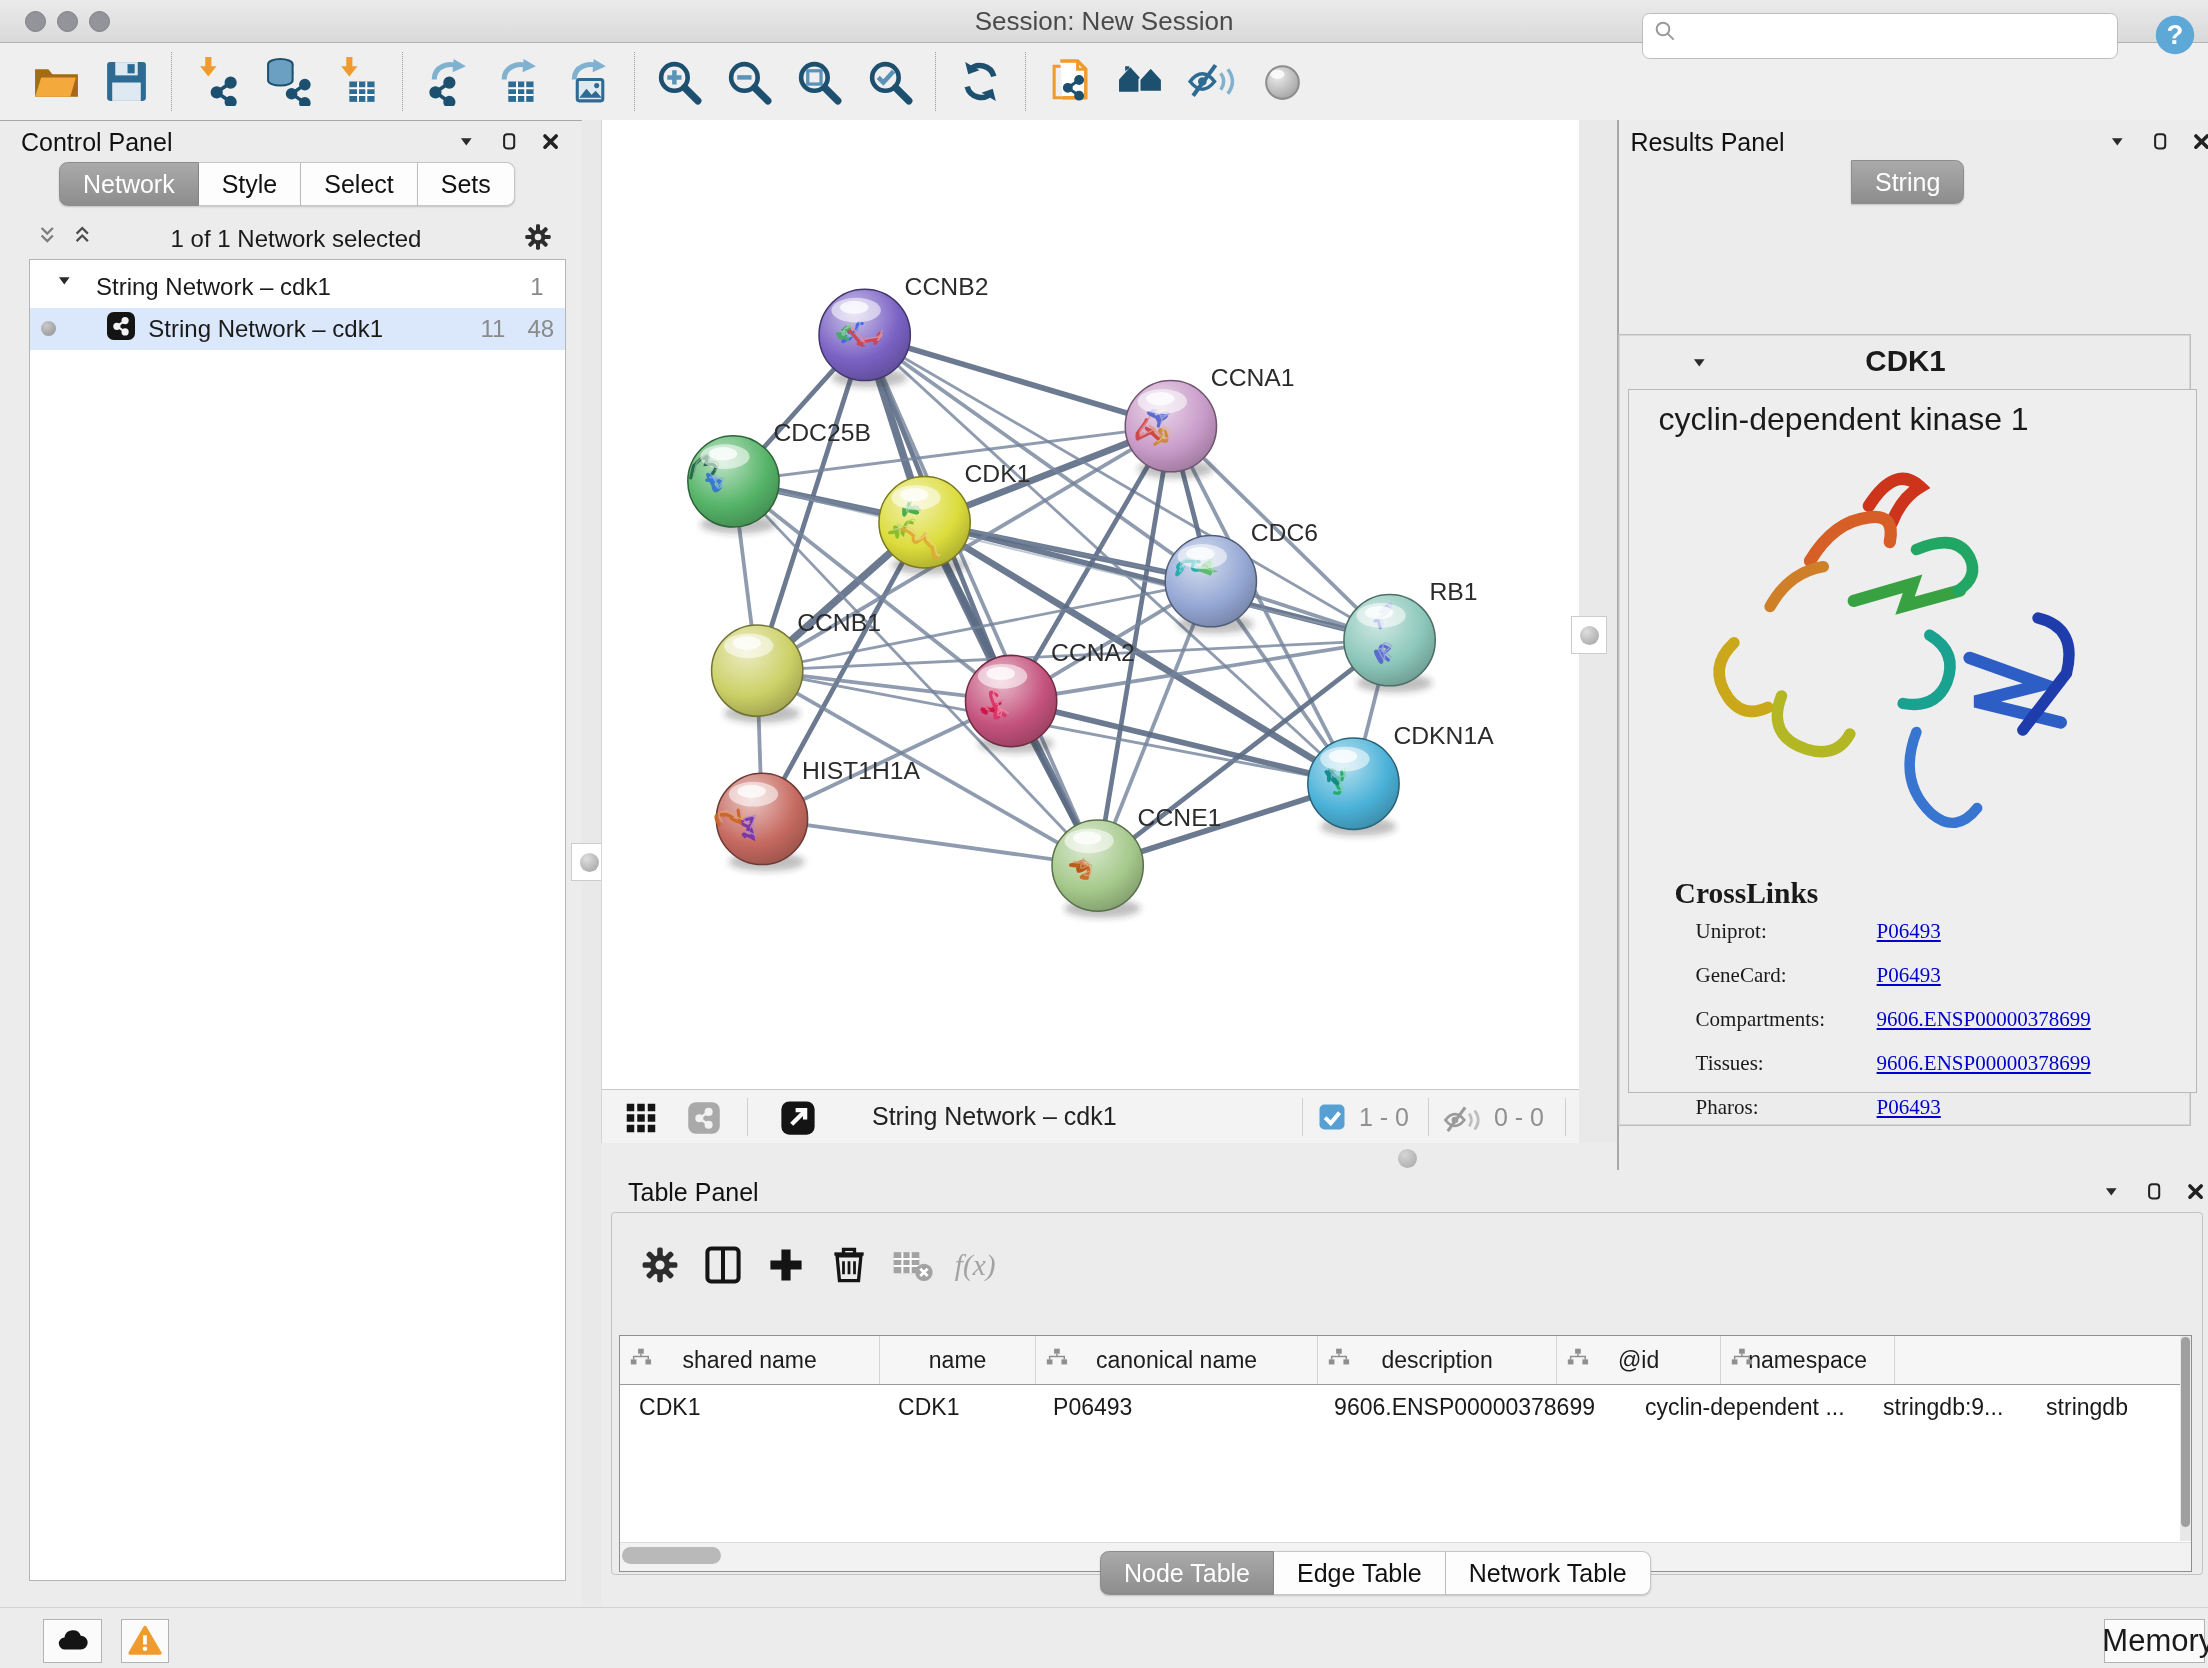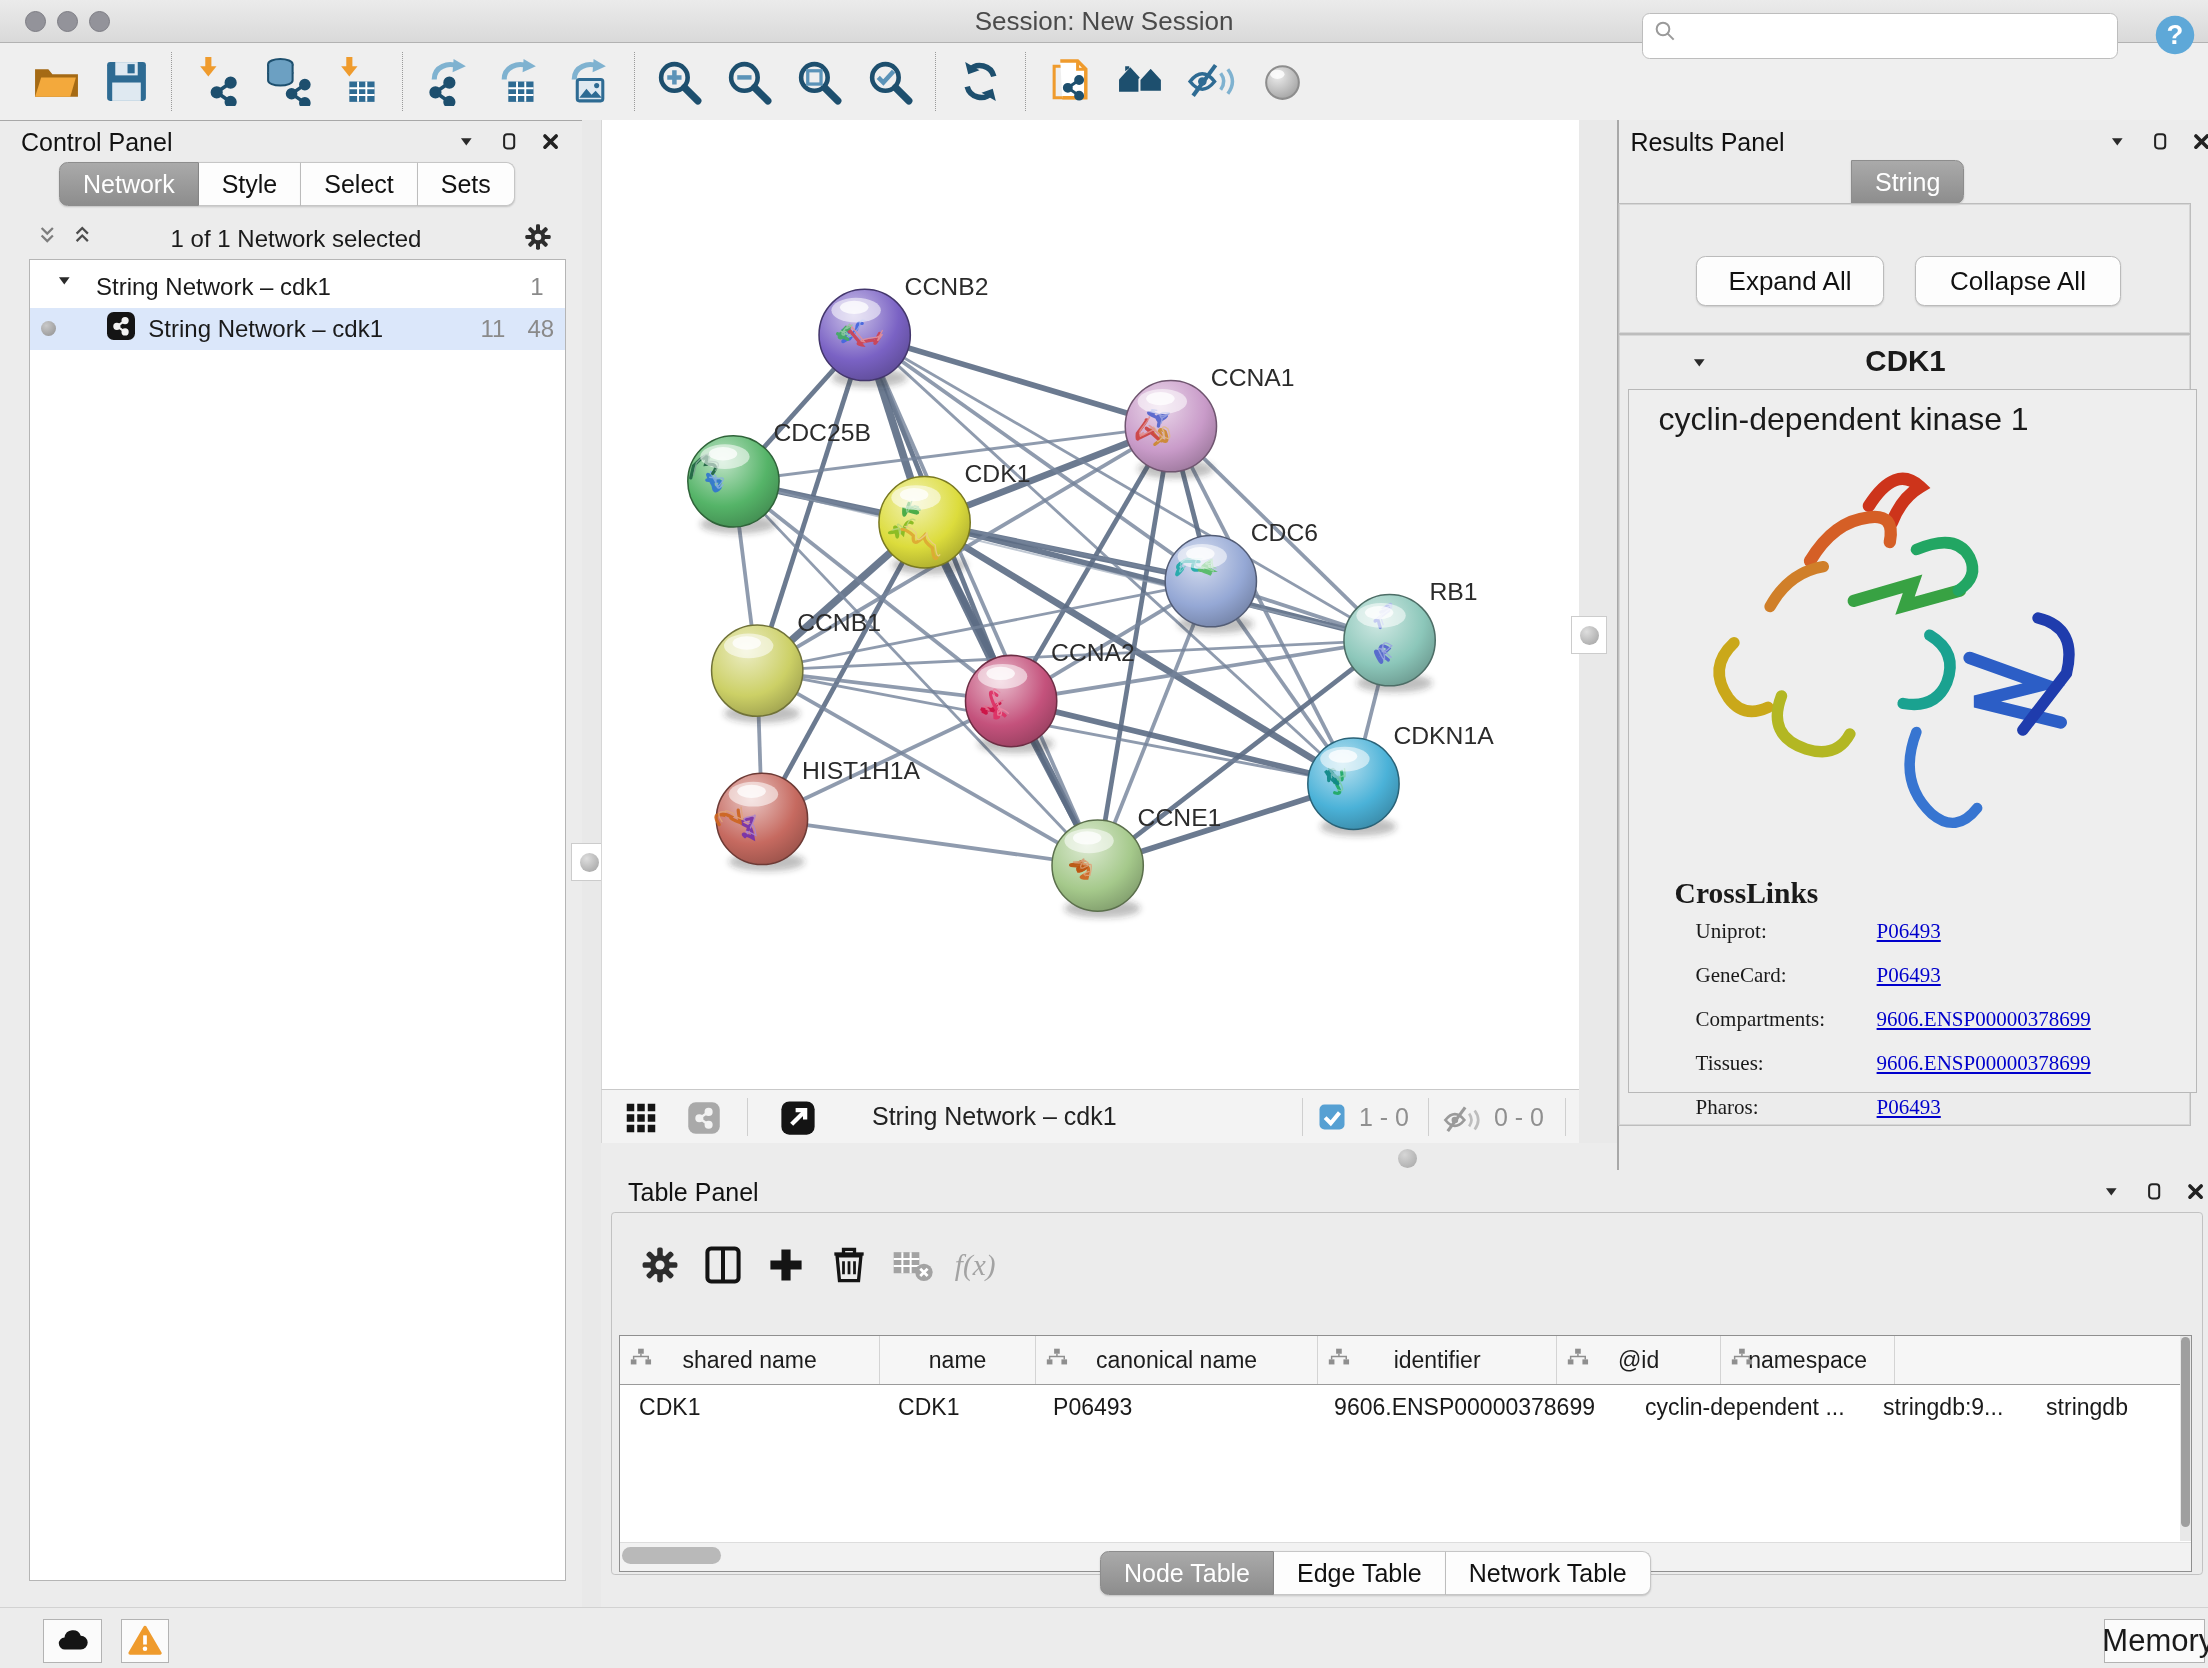--- a/index.html
+++ b/index.html
@@ -682,24 +682,20 @@
         </svg></span>
     <span class="ic-winmax"><svg width="28.5" height="28.5" viewBox="0 0 48 48">
           <rect x="12" y="7" width="17" height="24" rx="5" fill="none" stroke="#222" stroke-width="3.4"></rect>
         </svg></span>
     <span class="ic-winclose"><svg width="28.5" height="28.5" viewBox="0 0 48 48">
           <path d="M10 10L29 29M29 10L10 29" stroke="#222" stroke-width="6" stroke-linecap="round"></path>
         </svg></span>
   </div>
   <div class="abs seg" style="left:232px;top:40px">
     <span class="tab sel">String</span>
-  </div>
-  <div class="group-box" style="left:0px;top:84px;width:569px;height:127px">
-    <div class="rp-btn abs" style="left:76px;top:51px;width:186px">Expand All</div>
-    <div class="rp-btn abs" style="left:295px;top:51px;width:204px">Collapse All</div>
   </div>
   <div class="group-box" style="left:0px;top:215px;width:569px;height:788px">
     <span class="abs ic-tridown" style="left:68px;top:15px"><svg width="28.5" height="28.5" viewBox="0 0 48 48">
           <path d="M10 14l9 12 9-12z" fill="#2a2a2a"></path>
         </svg></span>
     <div class="abs" style="left:143px;top:7.6px;width:285px;text-align:center;font-size:29.5px;font-weight:bold">CDK1</div>
     <div id="rp-inner">
       <div class="abs" style="left:30px;top:11.4px;font-size:32px">cyclin-dependent kinase 1</div>
       <svg class="abs" style="left:38px;top:57px" width="495" height="418" viewBox="0 0 520 440" id="ribbon-svg">
 <g fill="none" stroke-linecap="round" opacity="0.95">
@@ -834,21 +830,21 @@
           </div>
           <div class="th" style="width: 238px; flex: 0 0 auto;">
             <svg width="27" height="27" viewBox="0 0 48 48">
               <g fill="#8f8f8f">
                 <rect x="18" y="3" width="10" height="9"></rect>
                 <rect x="5" y="22" width="10" height="9"></rect>
                 <rect x="31" y="22" width="10" height="9"></rect>
               </g>
               <path d="M23 12v5M10 22v-5h26v5" stroke="#8f8f8f" stroke-width="2.6" fill="none"></path>
             </svg>
-            <span>identifier</span>
+            <span>description</span>
           </div>
           <div class="th" style="width: 163px; flex: 0 0 auto;">
             <svg width="27" height="27" viewBox="0 0 48 48">
               <g fill="#8f8f8f">
                 <rect x="18" y="3" width="10" height="9"></rect>
                 <rect x="5" y="22" width="10" height="9"></rect>
                 <rect x="31" y="22" width="10" height="9"></rect>
               </g>
               <path d="M23 12v5M10 22v-5h26v5" stroke="#8f8f8f" stroke-width="2.6" fill="none"></path>
             </svg>

